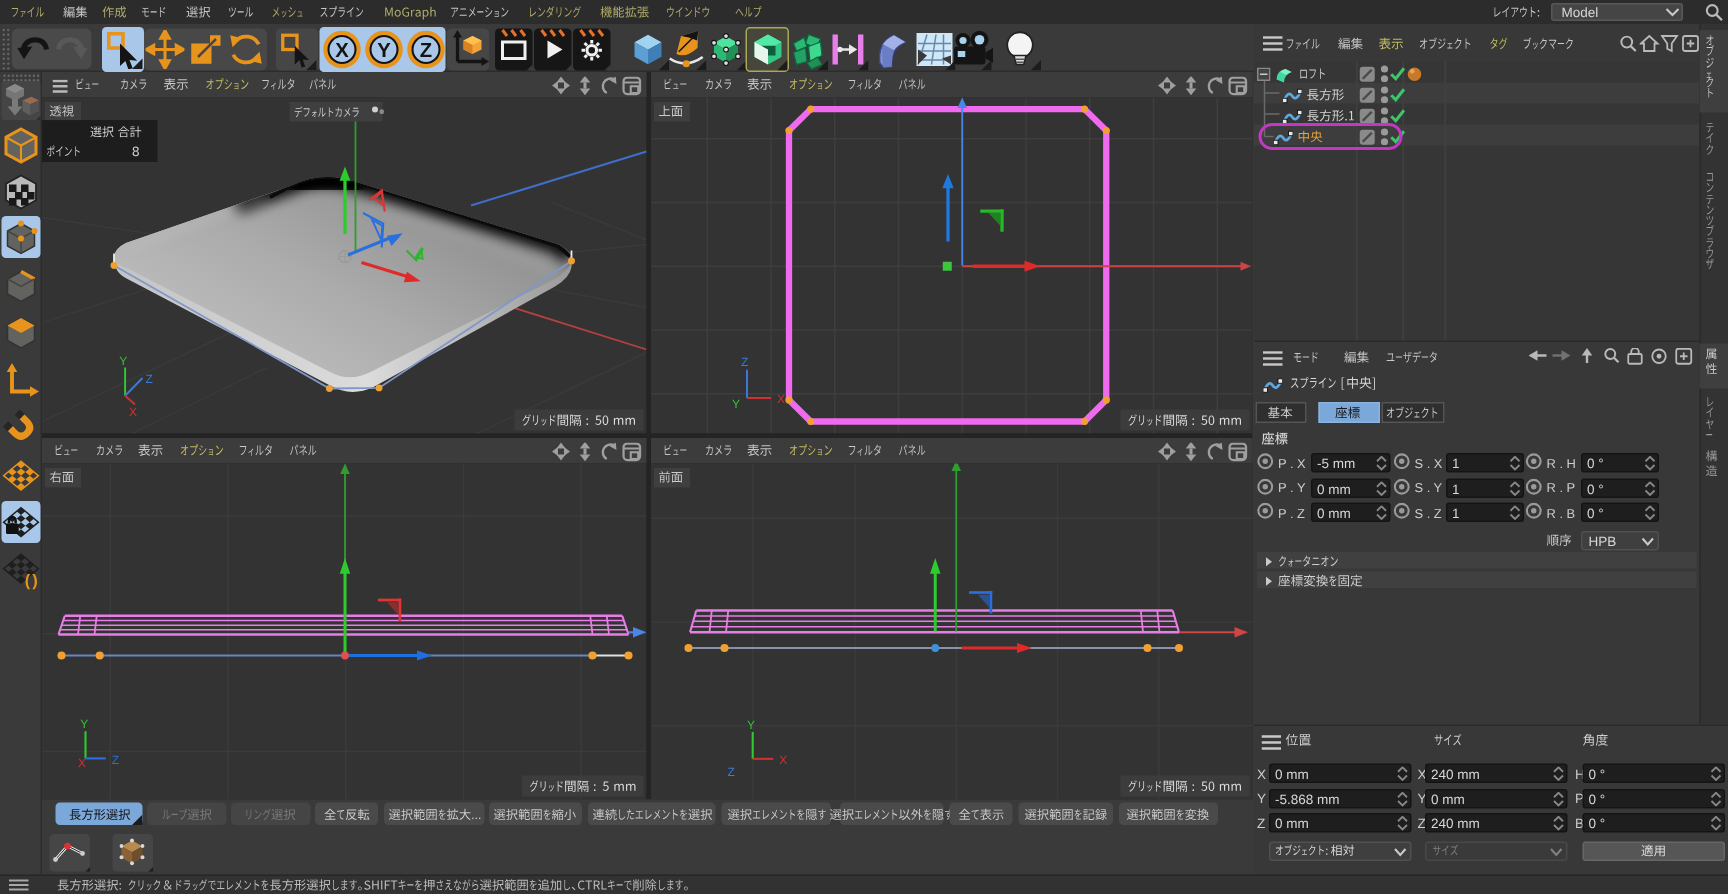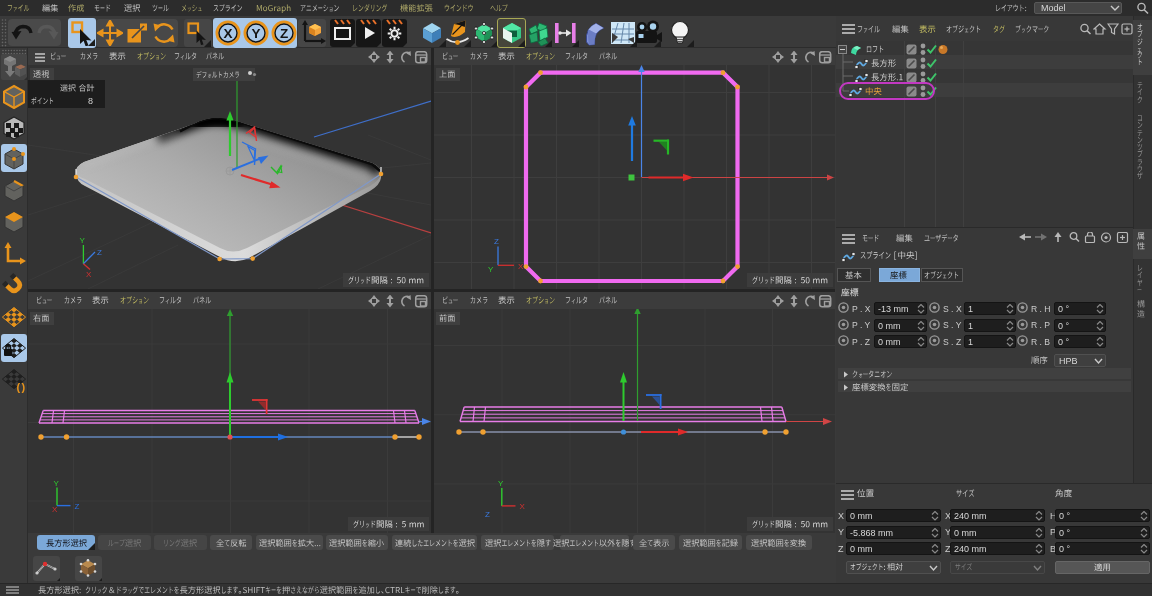--- a/index.html
+++ b/index.html
@@ -1665,21 +1665,21 @@
       <use href="#u5ea7" x="0.0"></use>
       <use href="#u6a19" x="1000.0"></use>
     </g>
   </svg>
 <svg style="position:absolute;left:838px;top:302.0px;" width="11" height="11" viewBox="0 0 11 11">
     <circle cx="5.5" cy="5.5" r="4.6" fill="none" stroke="#9a9a9a" stroke-width="1.4"></circle>
     <circle cx="5.5" cy="5.5" r="1.8" fill="#9a9a9a"></circle>
   </svg>
 <div style="position:absolute;left:852px;top:303.5px;font:normal 8.6px 'Liberation Sans', sans-serif;color:#cccccc;letter-spacing:0;white-space:nowrap">P . X</div>
 <div class="" style="left:874px;top:302.0px;width:53px;height:13px;background:#1e1e1e;border:1px solid #141414;border-radius:2px"></div>
-<div style="position:absolute;left:878px;top:304.0px;font:normal 9px 'Liberation Sans', sans-serif;color:#d8d8d8;letter-spacing:0;white-space:nowrap">-13 mm</div>
+<div style="position:absolute;left:878px;top:304.0px;font:normal 9px 'Liberation Sans', sans-serif;color:#d8d8d8;letter-spacing:0;white-space:nowrap">-5 mm</div>
 <svg style="position:absolute;left:917px;top:304.0px;" width="8" height="10" viewBox="0 0 8 10">
     <path d="M1 3.5 L4 0.5 L7 3.5" stroke="#888" stroke-width="1.2" fill="none"></path>
     <path d="M1 6 L4 9 L7 6" stroke="#888" stroke-width="1.2" fill="none"></path>
   </svg>
 <svg style="position:absolute;left:929px;top:302.0px;" width="11" height="11" viewBox="0 0 11 11">
     <circle cx="5.5" cy="5.5" r="4.6" fill="none" stroke="#9a9a9a" stroke-width="1.4"></circle>
     <circle cx="5.5" cy="5.5" r="1.8" fill="#9a9a9a"></circle>
   </svg>
 <div style="position:absolute;left:943px;top:303.5px;font:normal 8.6px 'Liberation Sans', sans-serif;color:#cccccc;letter-spacing:0;white-space:nowrap">S . X</div>
 <div class="" style="left:964px;top:302.0px;width:52px;height:13px;background:#1e1e1e;border:1px solid #141414;border-radius:2px"></div>

